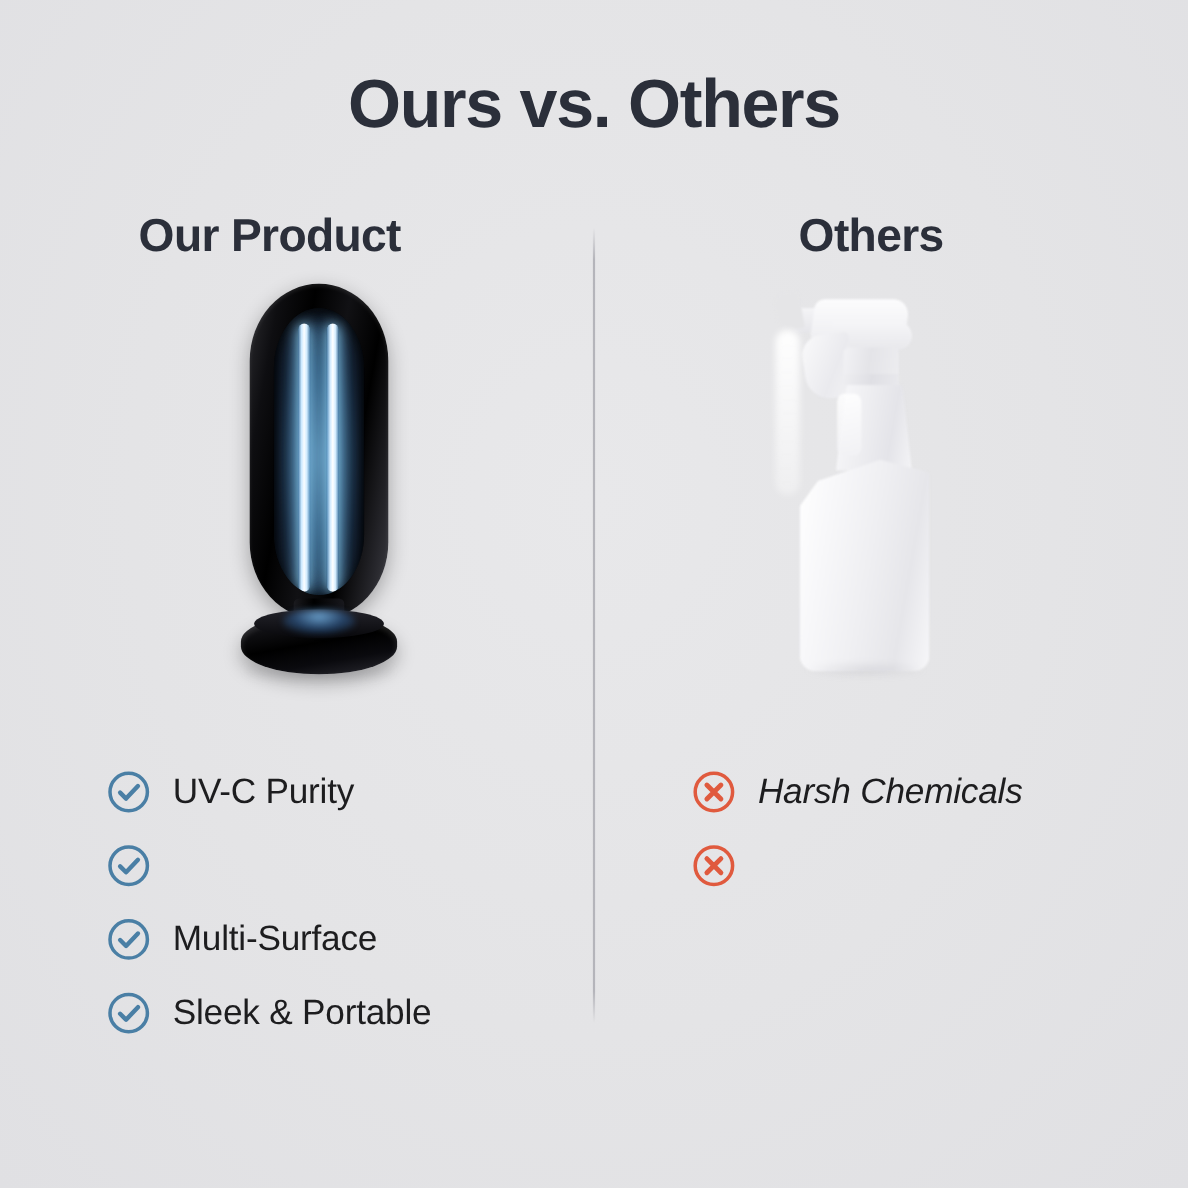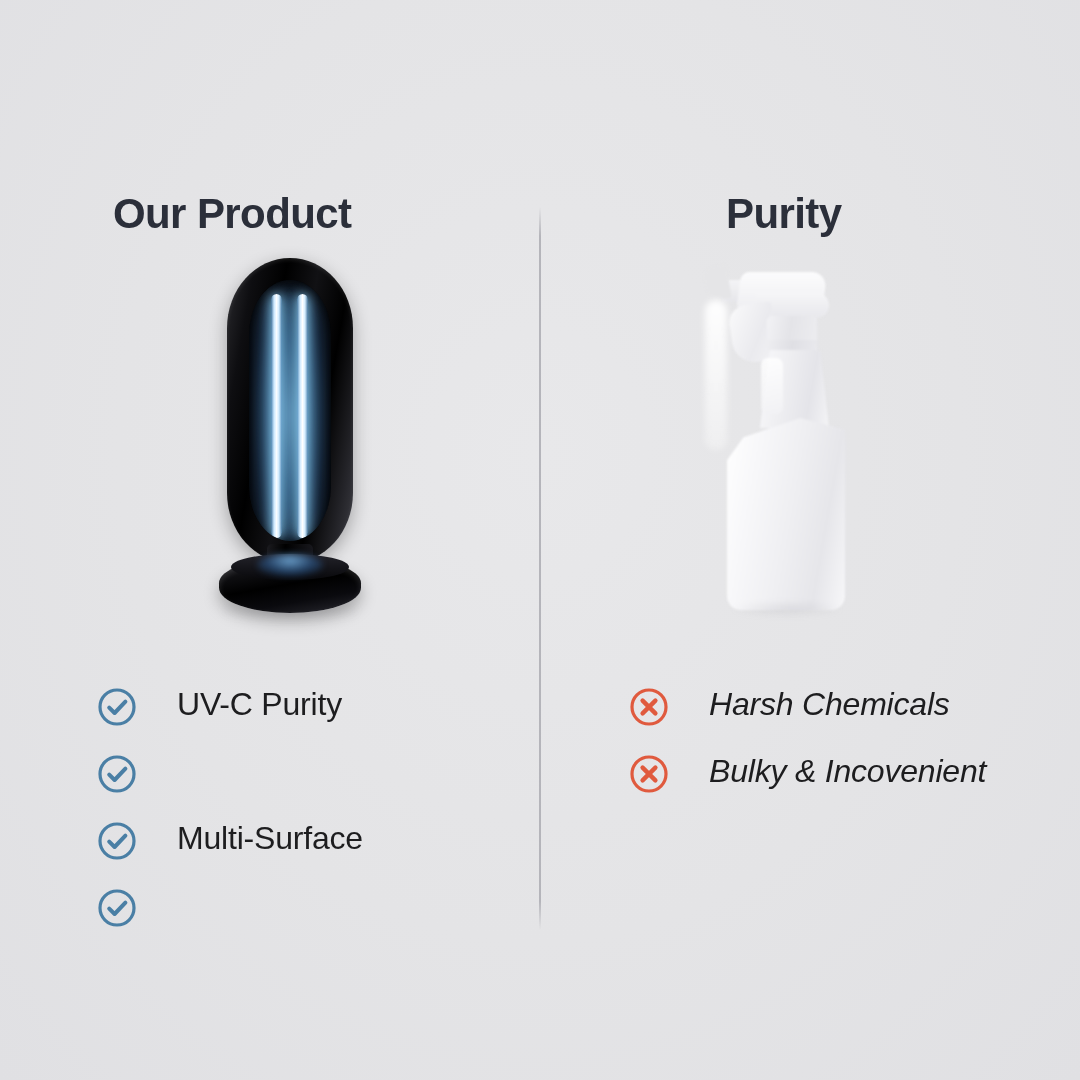--- a/index.html
+++ b/index.html
@@ -39,21 +39,21 @@
 
   
   .col-head {
     position: absolute;
     font-size: 42px;
     font-weight: 700;
     letter-spacing: -0.6px;
     color: #2b2f3a;
     white-space: nowrap;
   }
-  .col-head.left  { left: 113px; top: 190px; }
+  .col-head.left  { left: 126px; top: 190px; }
   .col-head.right { left: 726px; top: 190px; }
 
   
   .divider {
     position: absolute;
     left: 539px;
     top: 207px;
     width: 2px;
     height: 723px;
     background: linear-gradient(to bottom,
@@ -331,23 +331,22 @@
   
   .list {
     position: absolute;
     top: 686px;
   }
   .list.left  { left: 96px; }
   .list.right { left: 628px; font-style: italic; }
 
   .row {
     display: flex;
-    align-items: flex-start;
+    align-items: center;
     height: 67px;
-    gap: 20px;
   }
   .icon {
     width: 42px;
     height: 42px;
     flex: 0 0 42px;
     position: relative;
   }
   .icon svg { display: block; width: 42px; height: 42px; }
 
   .row-label {
@@ -357,23 +356,24 @@
     color: #1d1d1f;
     letter-spacing: -0.2px;
     white-space: nowrap;
   }
 </style>
 </head>
 <body>
 
 <div id="page">
 
+  <div class="title">Ours vs. Others</div>
 
   <div class="col-head left">Our Product</div>
-  <div class="col-head right">Purity</div>
+  <div class="col-head right">Others</div>
 
   <div class="divider"></div>
 
   <div class="product-stage left">
     <div class="lamp">
       <div class="lamp-shadow"></div>
       <div class="lamp-frame"></div>
       <div class="lamp-cavity">
         <div class="lamp-glow"></div>
         <div class="lamp-tube t1"></div>
@@ -434,20 +434,21 @@
       <span class="row-label">Multi-Surface</span>
     </div>
 
     <div class="row">
       <span class="icon">
         <svg viewBox="0 0 42 42" aria-hidden="true">
           <circle cx="21" cy="21" r="17" fill="none" stroke="#4a7fa5" stroke-width="3.2"></circle>
           <path d="M13.2 21.6 L18.6 27 L29.4 15.6" fill="none" stroke="#4a7fa5" stroke-width="4" stroke-linecap="round" stroke-linejoin="round"></path>
         </svg>
       </span>
+      <span class="row-label">Sleek &amp; Portable</span>
     </div>
 
   </div>
 
   <div class="list right">
 
     <div class="row">
       <span class="icon">
         <svg viewBox="0 0 42 42" aria-hidden="true">
           <circle cx="21" cy="21" r="17" fill="none" stroke="#e05a3e" stroke-width="3.2"></circle>
@@ -459,18 +460,17 @@
 
 
 
     <div class="row">
       <span class="icon">
         <svg viewBox="0 0 42 42" aria-hidden="true">
           <circle cx="21" cy="21" r="17" fill="none" stroke="#e05a3e" stroke-width="3.2"></circle>
           <path d="M14.6 14.6 L27.4 27.4 M27.4 14.6 L14.6 27.4" fill="none" stroke="#e05a3e" stroke-width="4.4" stroke-linecap="round"></path>
         </svg>
       </span>
-      <span class="row-label">Bulky &amp; Incovenient</span>
     </div>
 
   </div>
 
 </div>
 
 </body></html>

